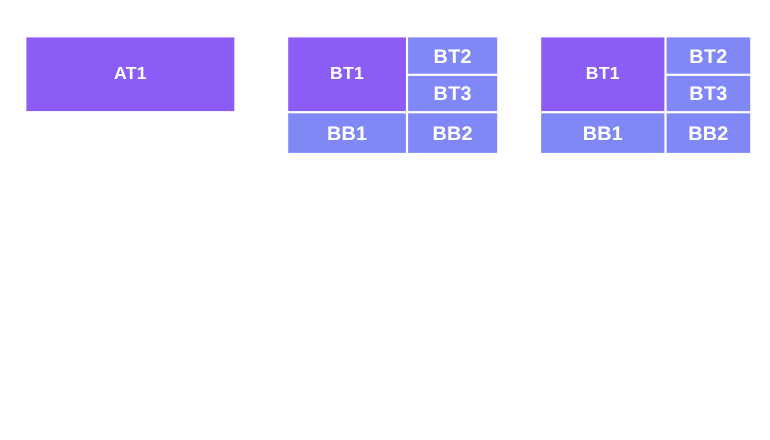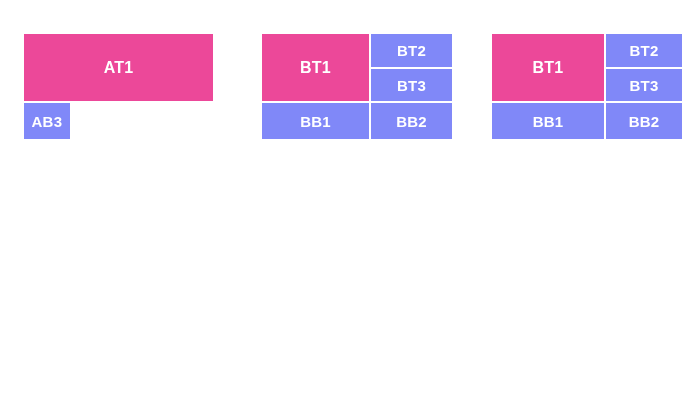--- a/index.html
+++ b/index.html
@@ -31,28 +31,28 @@
     gap: 2px;
     background: #ffffff;
   }
 
   .cell {
     display: flex;
     align-items: center;
     justify-content: center;
     color: #ffffff;
     font-weight: bold;
-    font-size: 15px;
+    font-size: 18px;
     letter-spacing: 0.2px;
     line-height: 1;
     user-select: none;
     box-sizing: border-box;
   }
 
-  .cell.dark  { background: #ec4899; }
+  .cell.dark  { background: #8b5cf6; }
   .cell.light { background: #8088f8; }
 
   .cell.big { font-size: 16px; }
 
   
   #block-a {
     left: 24px;
     top: 34px;
     width: 189px;
     height: 105px;
@@ -83,21 +83,20 @@
   }
   #block-c .bt1 { grid-row: 1 / span 2; }
 </style>
 </head>
 <body>
 
 <div class="canvas">
 
   <div class="block" id="block-a">
     <div class="cell dark big span4">AT1</div>
-    <div class="cell light">AB3</div>
   </div>
 
   <div class="block" id="block-b">
     <div class="cell dark big bt1">BT1</div>
     <div class="cell light">BT2</div>
     <div class="cell light">BT3</div>
     <div class="cell light">BB1</div>
     <div class="cell light">BB2</div>
   </div>
 

